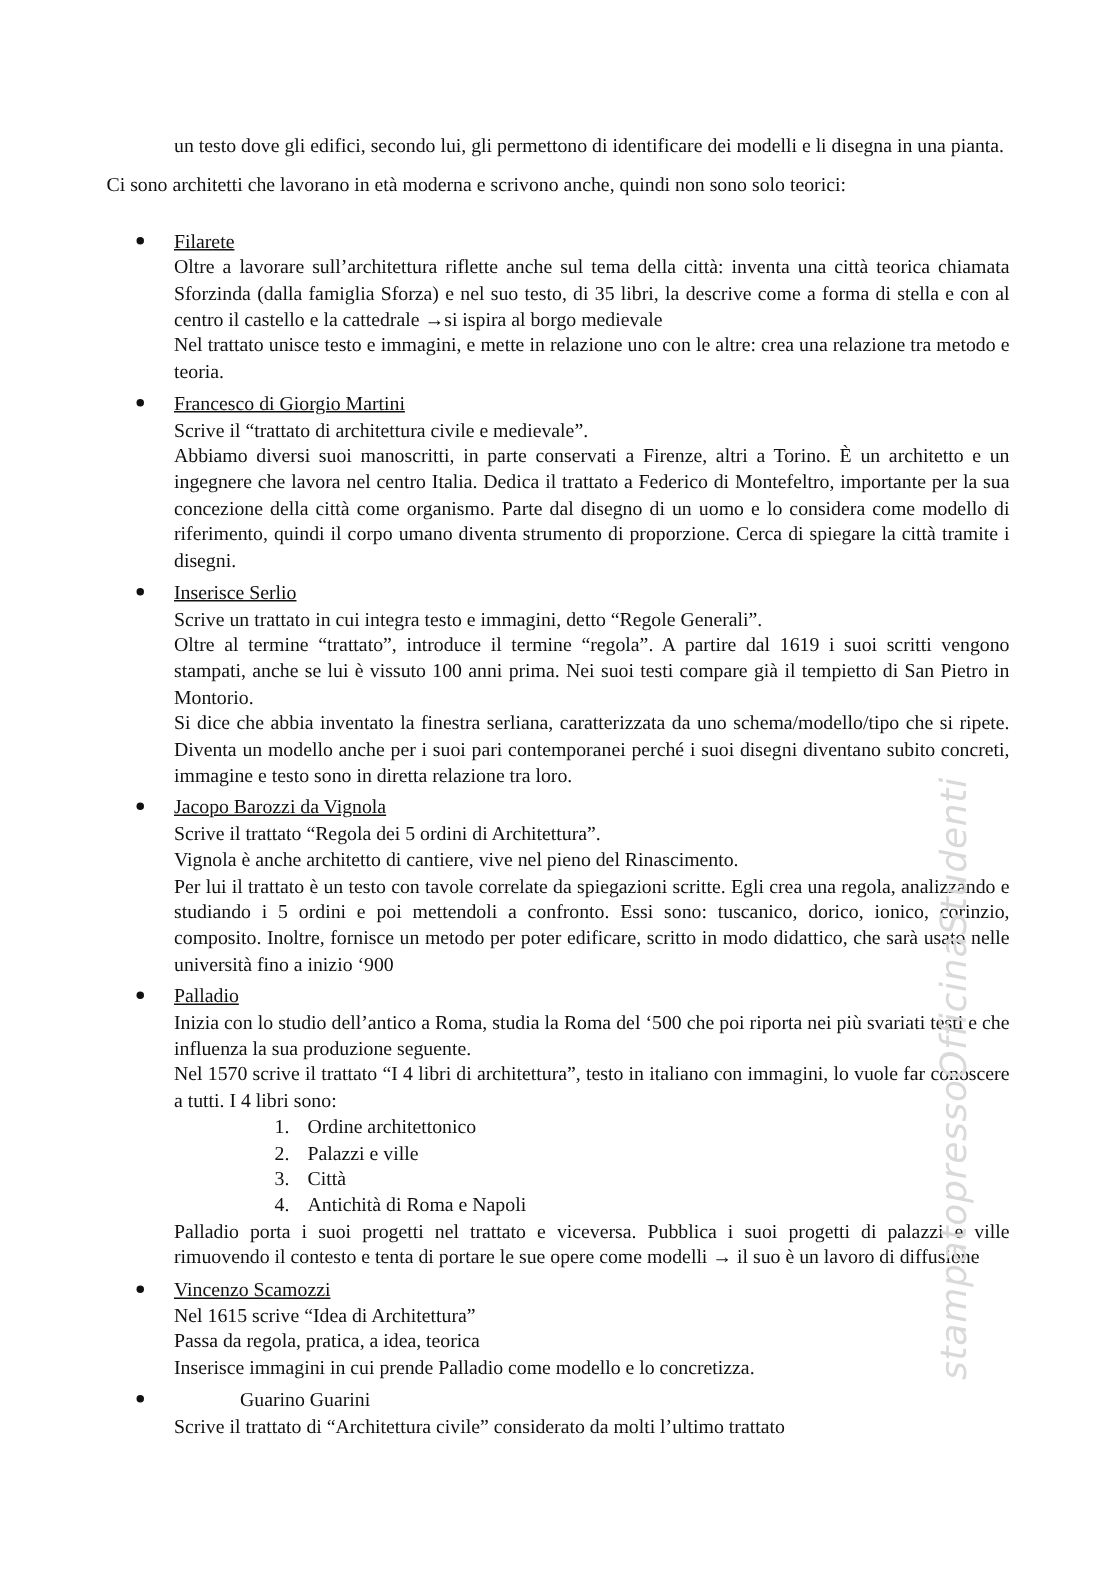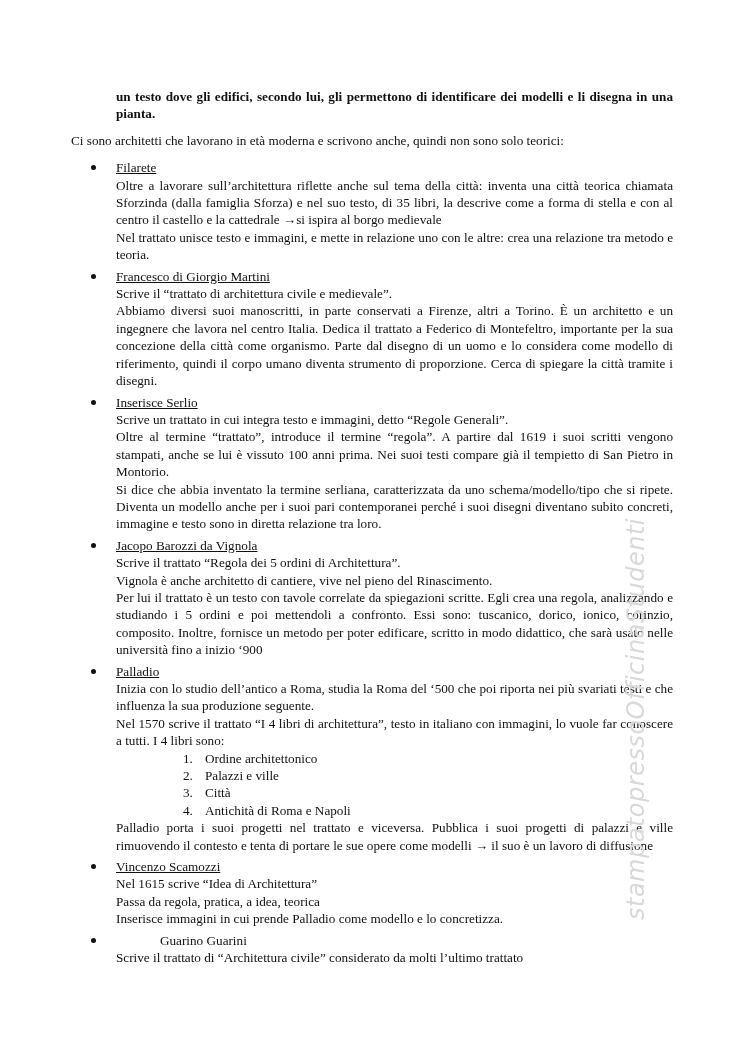--- a/index.html
+++ b/index.html
@@ -2,22 +2,22 @@
 <html><head>
 <meta charset="utf-8">
 <style>
   html, body { margin: 0; padding: 0; }
   body {
     width: 744px; height: 1052px; background: #ffffff; position: relative; overflow: hidden;
     font-family: "Liberation Serif", "DejaVu Serif", serif; color: #111; font-size: 13.2px; line-height: 17.4px;
   }
   .page { position: absolute; left: 71px; top: 88px; width: 602px; }
   .para { text-align: justify; margin: 0; }
-  .indent { padding-left: 45px; font-weight: bold; }
-  .intro { margin-top: 9px; margin-bottom: 10px; }
+  .indent { padding-left: 45px; }
+  .intro { margin-top: 9px; margin-bottom: 20px; }
   ul.people { list-style: none; margin: 0; padding: 0; }
   ul.people > li { position: relative; padding-left: 45px; margin-bottom: 4px; }
   .bullet { position: absolute; left: 20px; top: 6px; width: 5px; height: 5px; border-radius: 50%; background: #111; }
   .name { text-decoration: underline; }
   .name.plain { text-decoration: none; margin-left: 44px; }
   .line { text-align: justify; }
   ol.books { margin: 0; padding-left: 67px; list-style: none; }
   ol.books li { position: relative; padding-left: 22px; }
   ol.books li .num { position: absolute; left: 0; }
   .watermark {
@@ -44,21 +44,21 @@
       <span class="bullet"></span>
       <div class="name">Francesco di Giorgio Martini</div>
       <div class="line">Scrive il “trattato di architettura civile e medievale”.</div>
       <div class="line">Abbiamo diversi suoi manoscritti, in parte conservati a Firenze, altri a Torino. È un architetto e un ingegnere che lavora nel centro Italia. Dedica il trattato a Federico di Montefeltro, importante per la sua concezione della città come organismo. Parte dal disegno di un uomo e lo considera come modello di riferimento, quindi il corpo umano diventa strumento di proporzione. Cerca di spiegare la città tramite i disegni.</div>
     </li>
     <li>
       <span class="bullet"></span>
       <div class="name">Inserisce Serlio</div>
       <div class="line">Scrive un trattato in cui integra testo e immagini, detto “Regole Generali”.</div>
       <div class="line">Oltre al termine “trattato”, introduce il termine “regola”. A partire dal 1619 i suoi scritti vengono stampati, anche se lui è vissuto 100 anni prima. Nei suoi testi compare già il tempietto di San Pietro in Montorio.</div>
-      <div class="line">Si dice che abbia inventato la termine serliana, caratterizzata da uno schema/modello/tipo che si ripete. Diventa un modello anche per i suoi pari contemporanei perché i suoi disegni diventano subito concreti, immagine e testo sono in diretta relazione tra loro.</div>
+      <div class="line">Si dice che abbia inventato la finestra serliana, caratterizzata da uno schema/modello/tipo che si ripete. Diventa un modello anche per i suoi pari contemporanei perché i suoi disegni diventano subito concreti, immagine e testo sono in diretta relazione tra loro.</div>
     </li>
     <li>
       <span class="bullet"></span>
       <div class="name">Jacopo Barozzi da Vignola</div>
       <div class="line">Scrive il trattato “Regola dei 5 ordini di Architettura”.</div>
       <div class="line">Vignola è anche architetto di cantiere, vive nel pieno del Rinascimento.</div>
       <div class="line">Per lui il trattato è un testo con tavole correlate da spiegazioni scritte. Egli crea una regola, analizzando e studiando i 5 ordini e poi mettendoli a confronto. Essi sono: tuscanico, dorico, ionico, corinzio, composito. Inoltre, fornisce un metodo per poter edificare, scritto in modo didattico, che sarà usato nelle università fino a inizio ‘900</div>
     </li>
     <li>
       <span class="bullet"></span>

